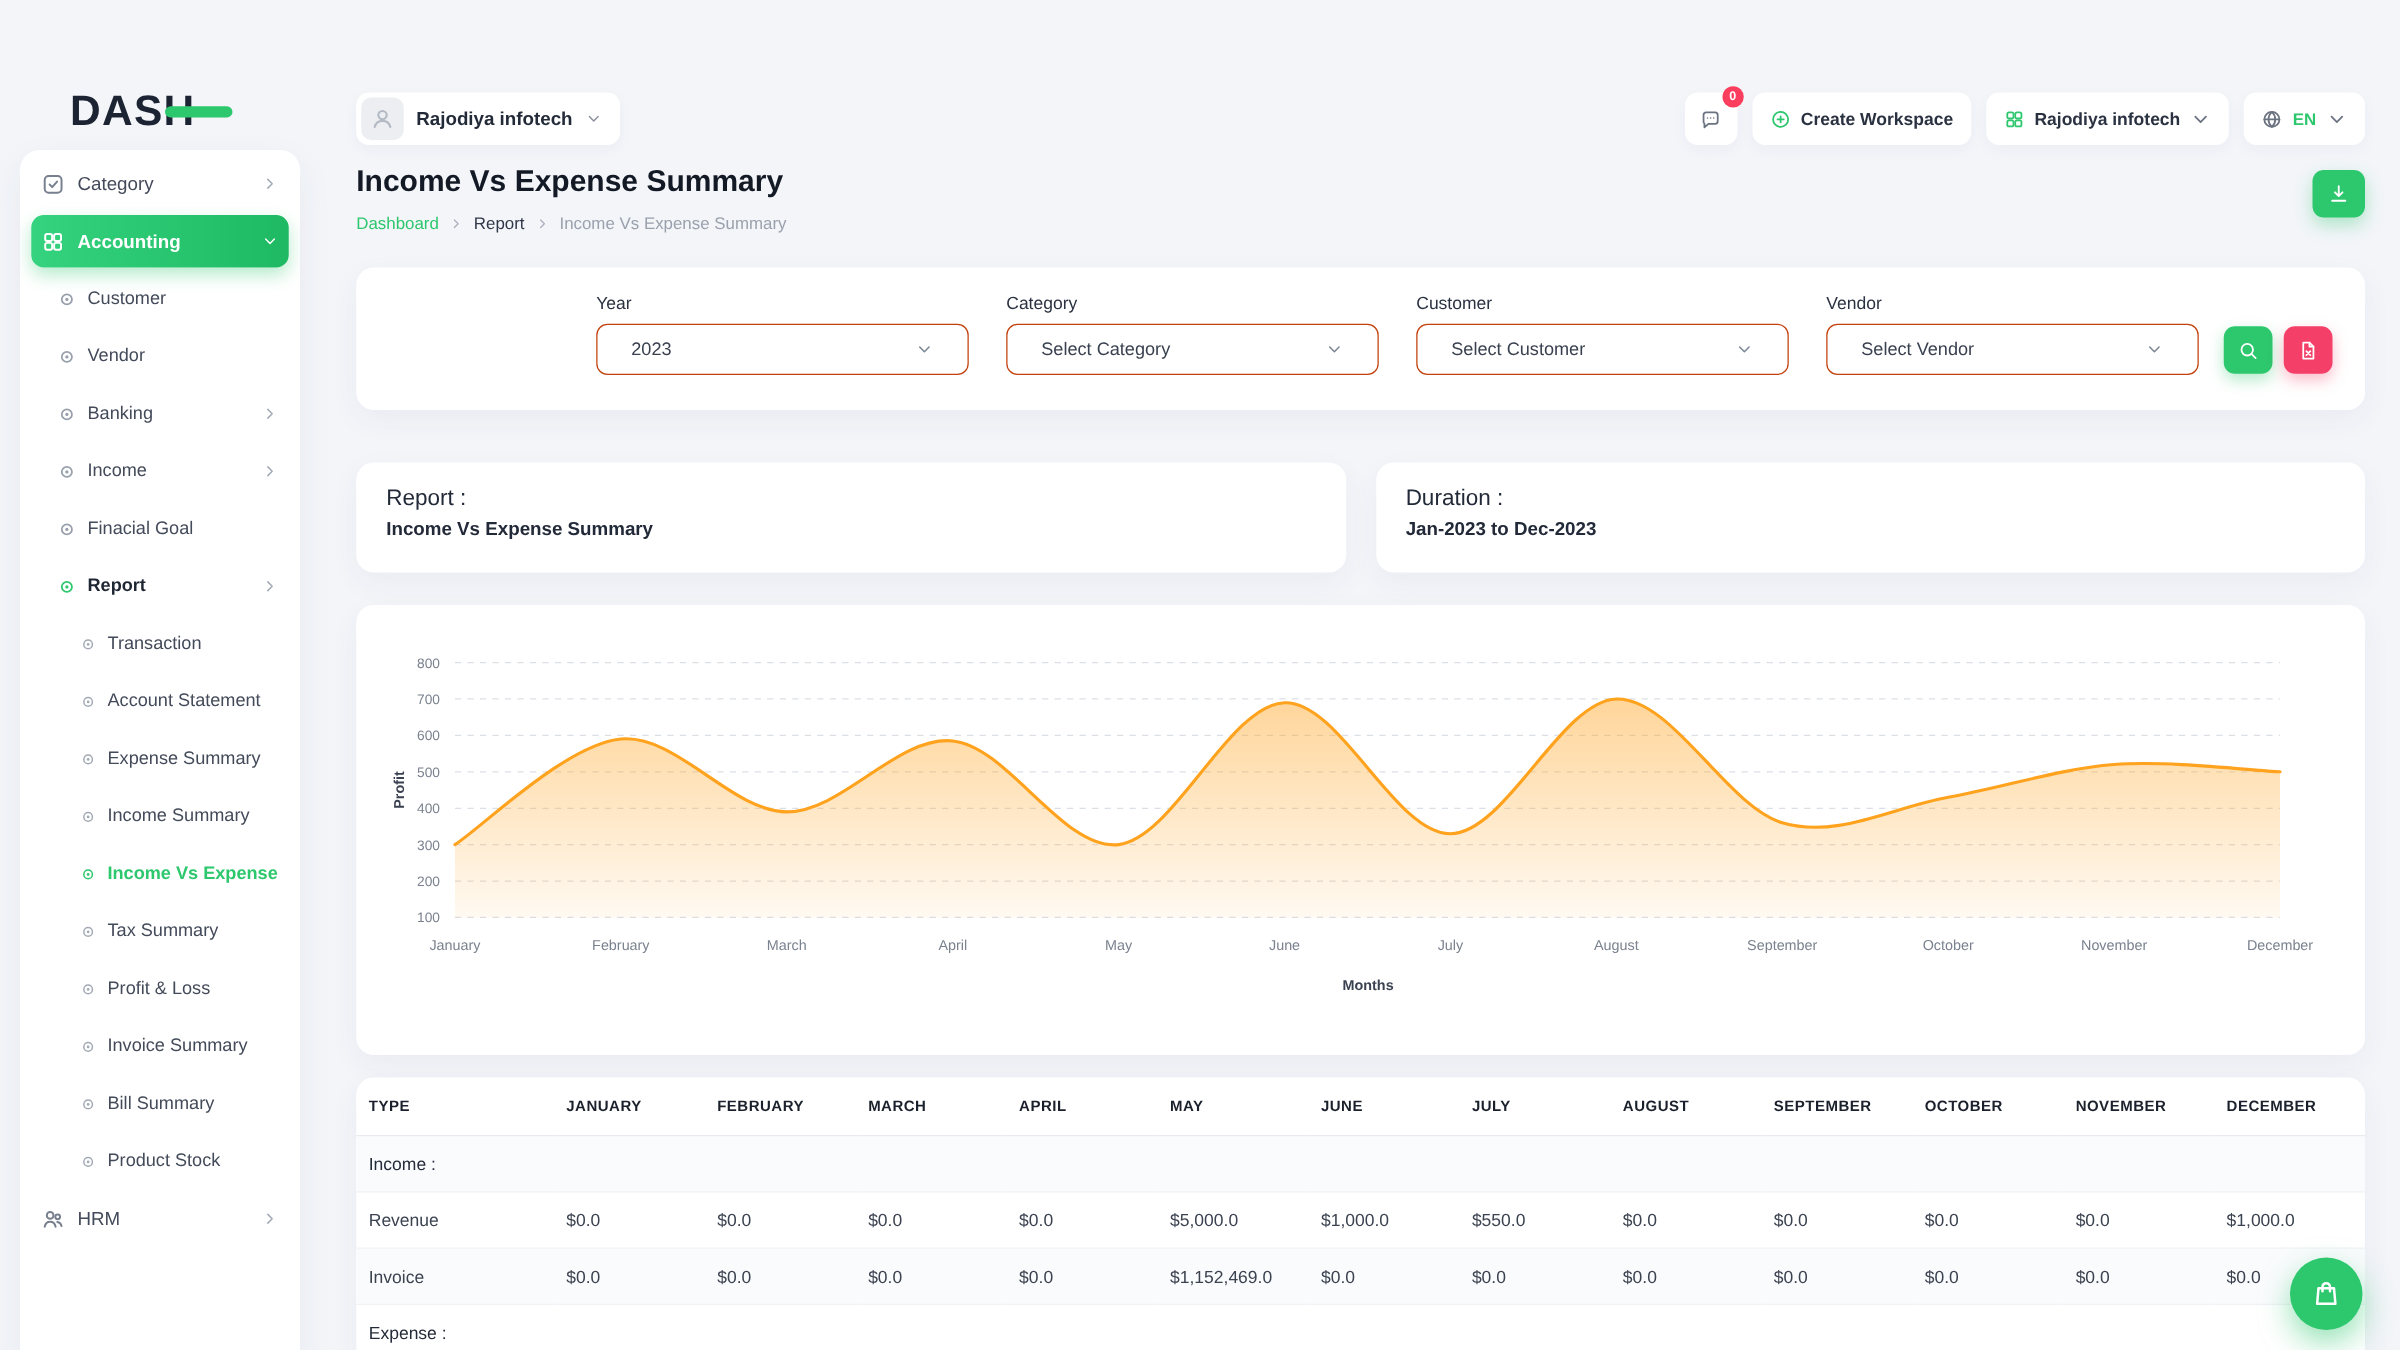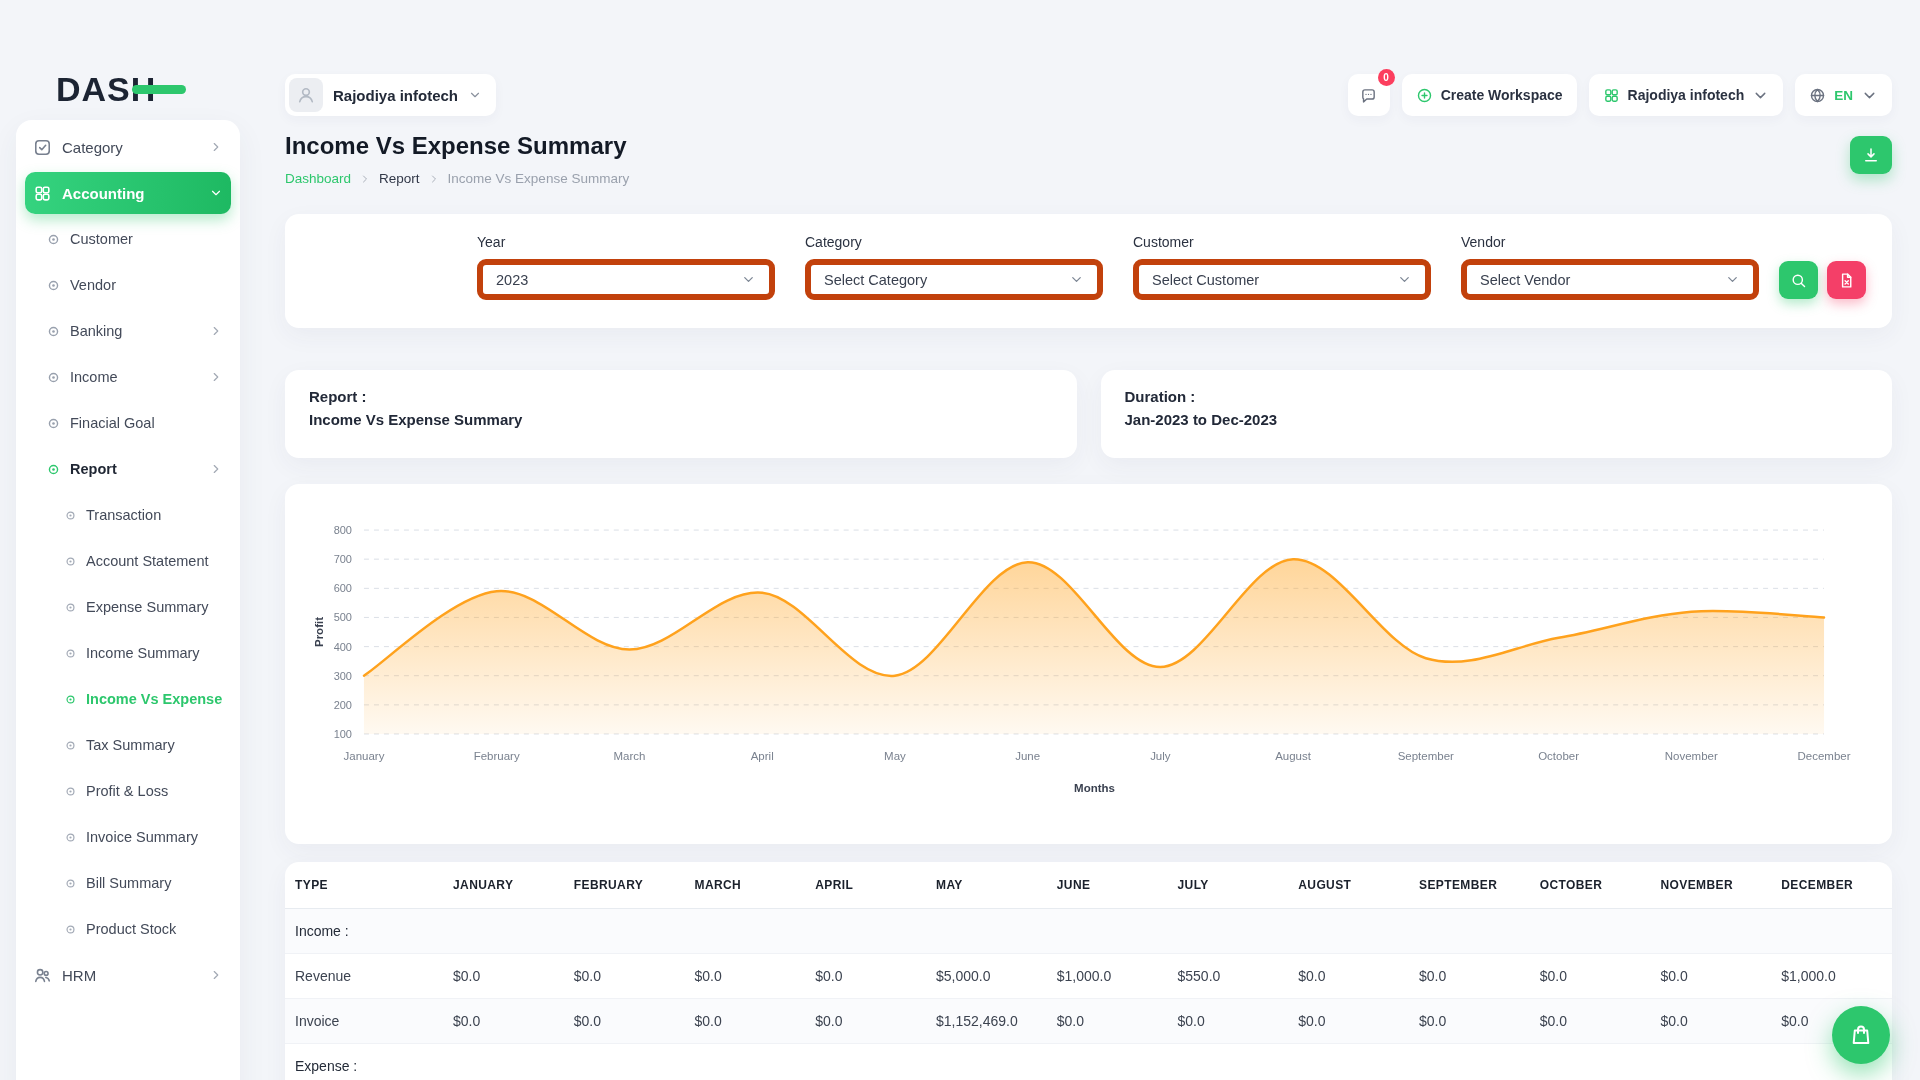--- a/index.html
+++ b/index.html
@@ -75,34 +75,34 @@
     background:var(--primary);color:#fff;display:flex;align-items:center;justify-content:center;
     box-shadow:0 6px 14px rgba(45,199,109,.35);cursor:pointer}
   .download-btn .icon{width:18px;height:18px}
 
   .card{background:#fff;border-radius:14px;box-shadow:0 8px 24px rgba(50,60,90,.05)}
 
   .filter-card{margin-top:28px;height:114px;padding:20px 26px 24px}
   .filter-row{display:flex;align-items:flex-end}
   .filter-fields{display:flex;gap:30px;margin-left:166px}
   .field-label{font-size:14px;color:#2a3140;margin-bottom:9px}
-  .select{width:298px;height:41px;border:6px solid #c2410c;border-radius:9px;display:flex;align-items:center;
-    justify-content:space-between;padding:0 13px;background:#fff;cursor:pointer}
+  .select{width:298px;height:41px;border:1px solid #c2410c;border-radius:9px;display:flex;align-items:center;
+    justify-content:space-between;padding:0 27px;background:#fff;cursor:pointer}
   .select-value{font-size:14.5px;color:#39404f}
   .select-chev{width:15px;height:15px;color:#7c8694}
   .filter-actions{margin-left:auto;display:flex;gap:9px;align-items:center;margin-bottom:1px}
   .sq-btn{width:39px;height:38px;border:0;border-radius:9px;display:flex;align-items:center;justify-content:center;
     color:#fff;cursor:pointer}
   .sq-btn.green{background:var(--primary);box-shadow:0 5px 12px rgba(45,199,109,.35)}
   .sq-btn.pink{background:var(--danger);box-shadow:0 5px 12px rgba(244,63,104,.35)}
   .sq-btn .icon{width:17px;height:17px}
 
   .cards-row{display:flex;gap:24px;margin-top:42px}
   .info-card{flex:1;height:88px;padding:18px 24px}
-  .info-title{font-size:15px;font-weight:700;color:#222938}
+  .info-title{font-size:18px;font-weight:400;color:#222938}
   .info-value{font-size:15px;font-weight:700;color:#222938;margin-top:6px}
 
   .chart-card{margin-top:26px;height:360px;padding:24px}
   #chart{width:100%;height:100%}
   .gridline{stroke:#dbdfe6;stroke-width:1;stroke-dasharray:5 5}
   .ytick{font-size:11px;fill:#7a828f;font-family:"Liberation Sans",sans-serif}
   .xtick{font-size:11.5px;fill:#7a828f;font-family:"Liberation Sans",sans-serif}
   .axis-label{font-size:11.5px;font-weight:700;fill:#3a4150;font-family:"Liberation Sans",sans-serif}
 
   .table-card{margin-top:18px;min-height:240px;overflow:hidden}

